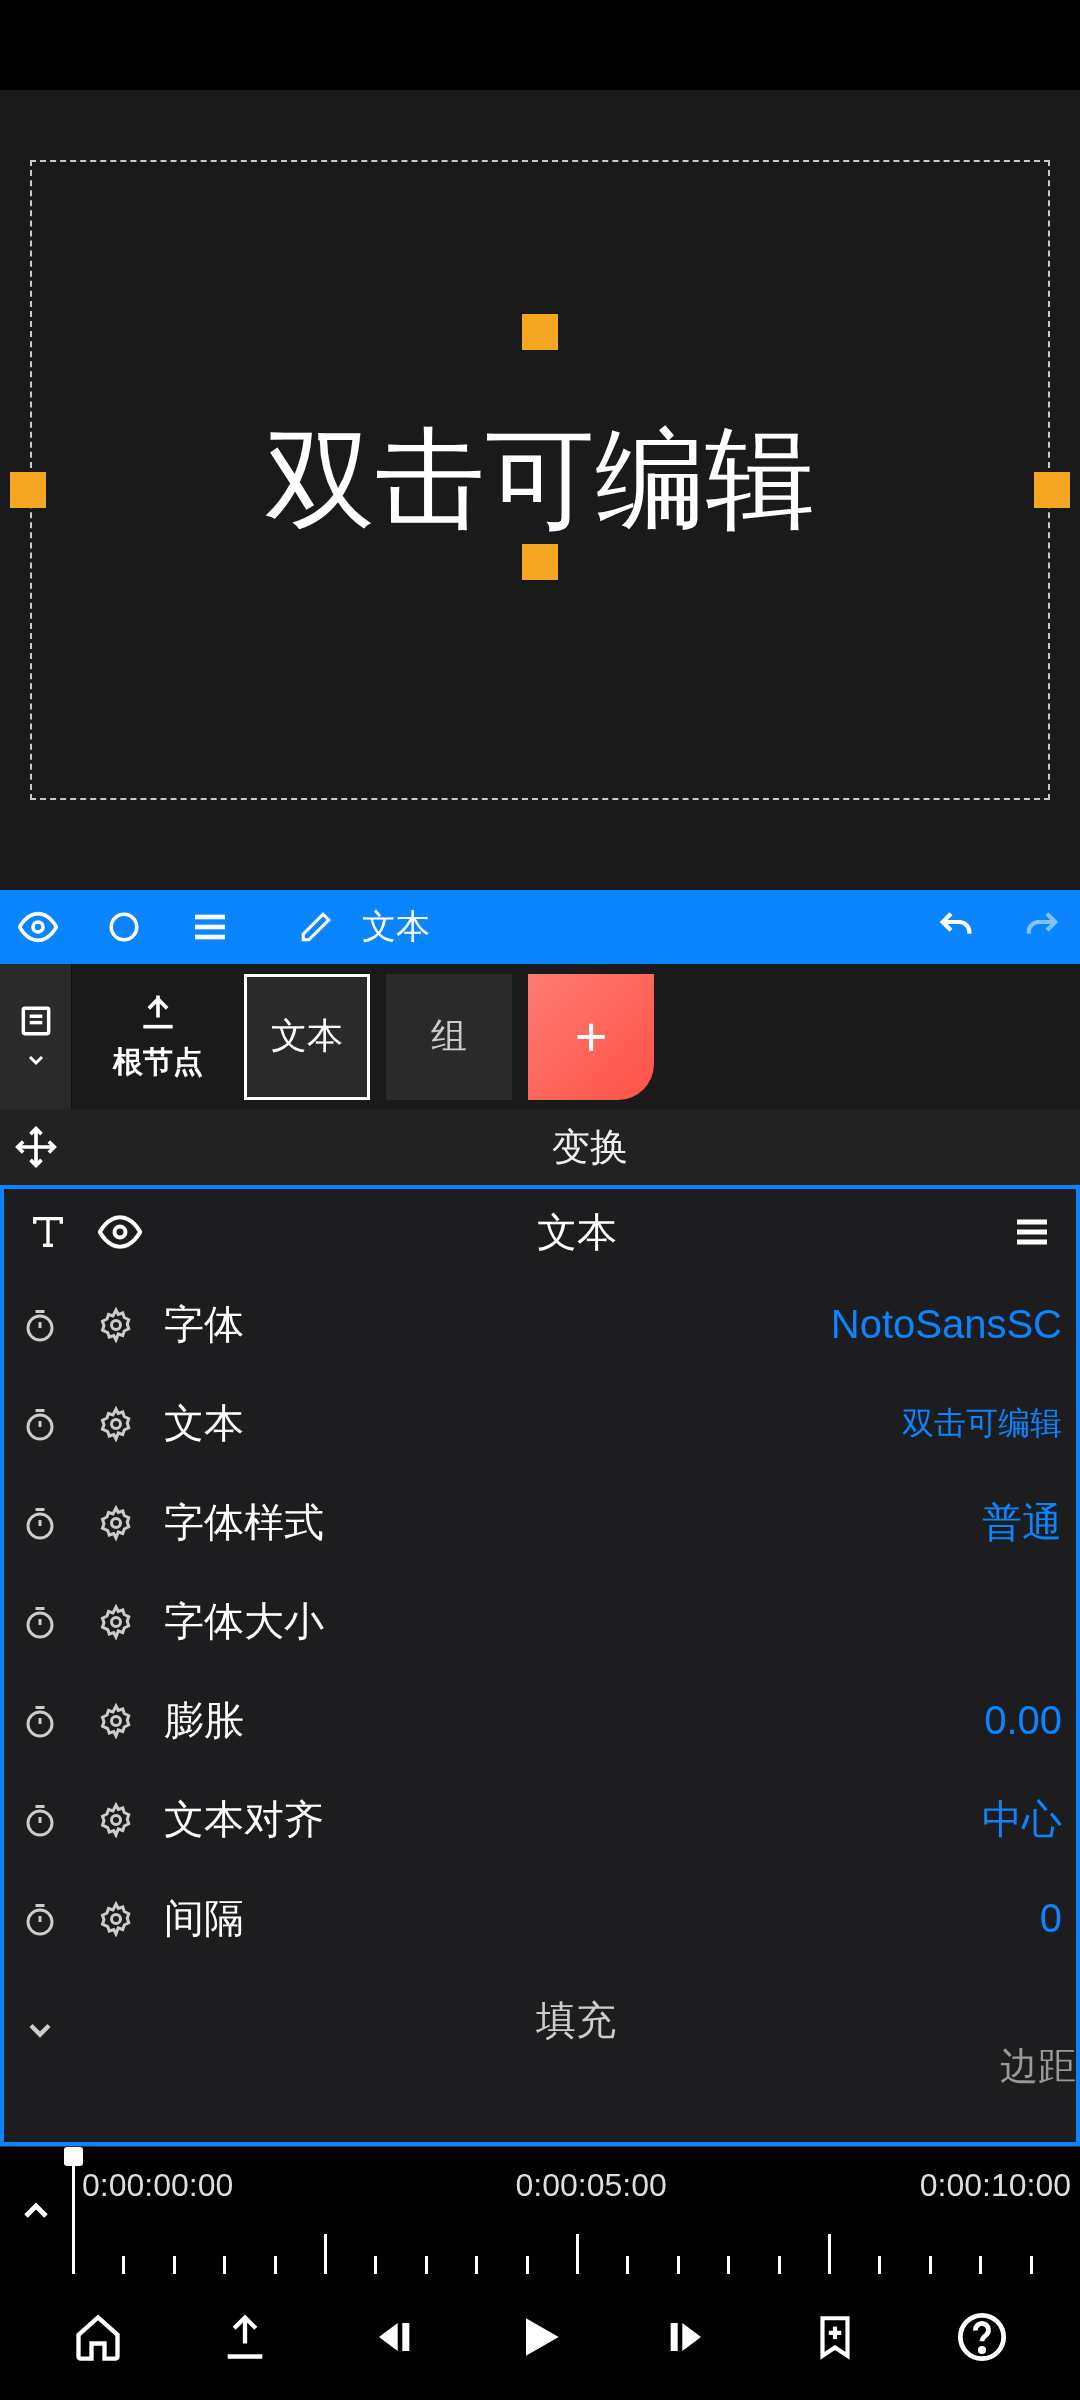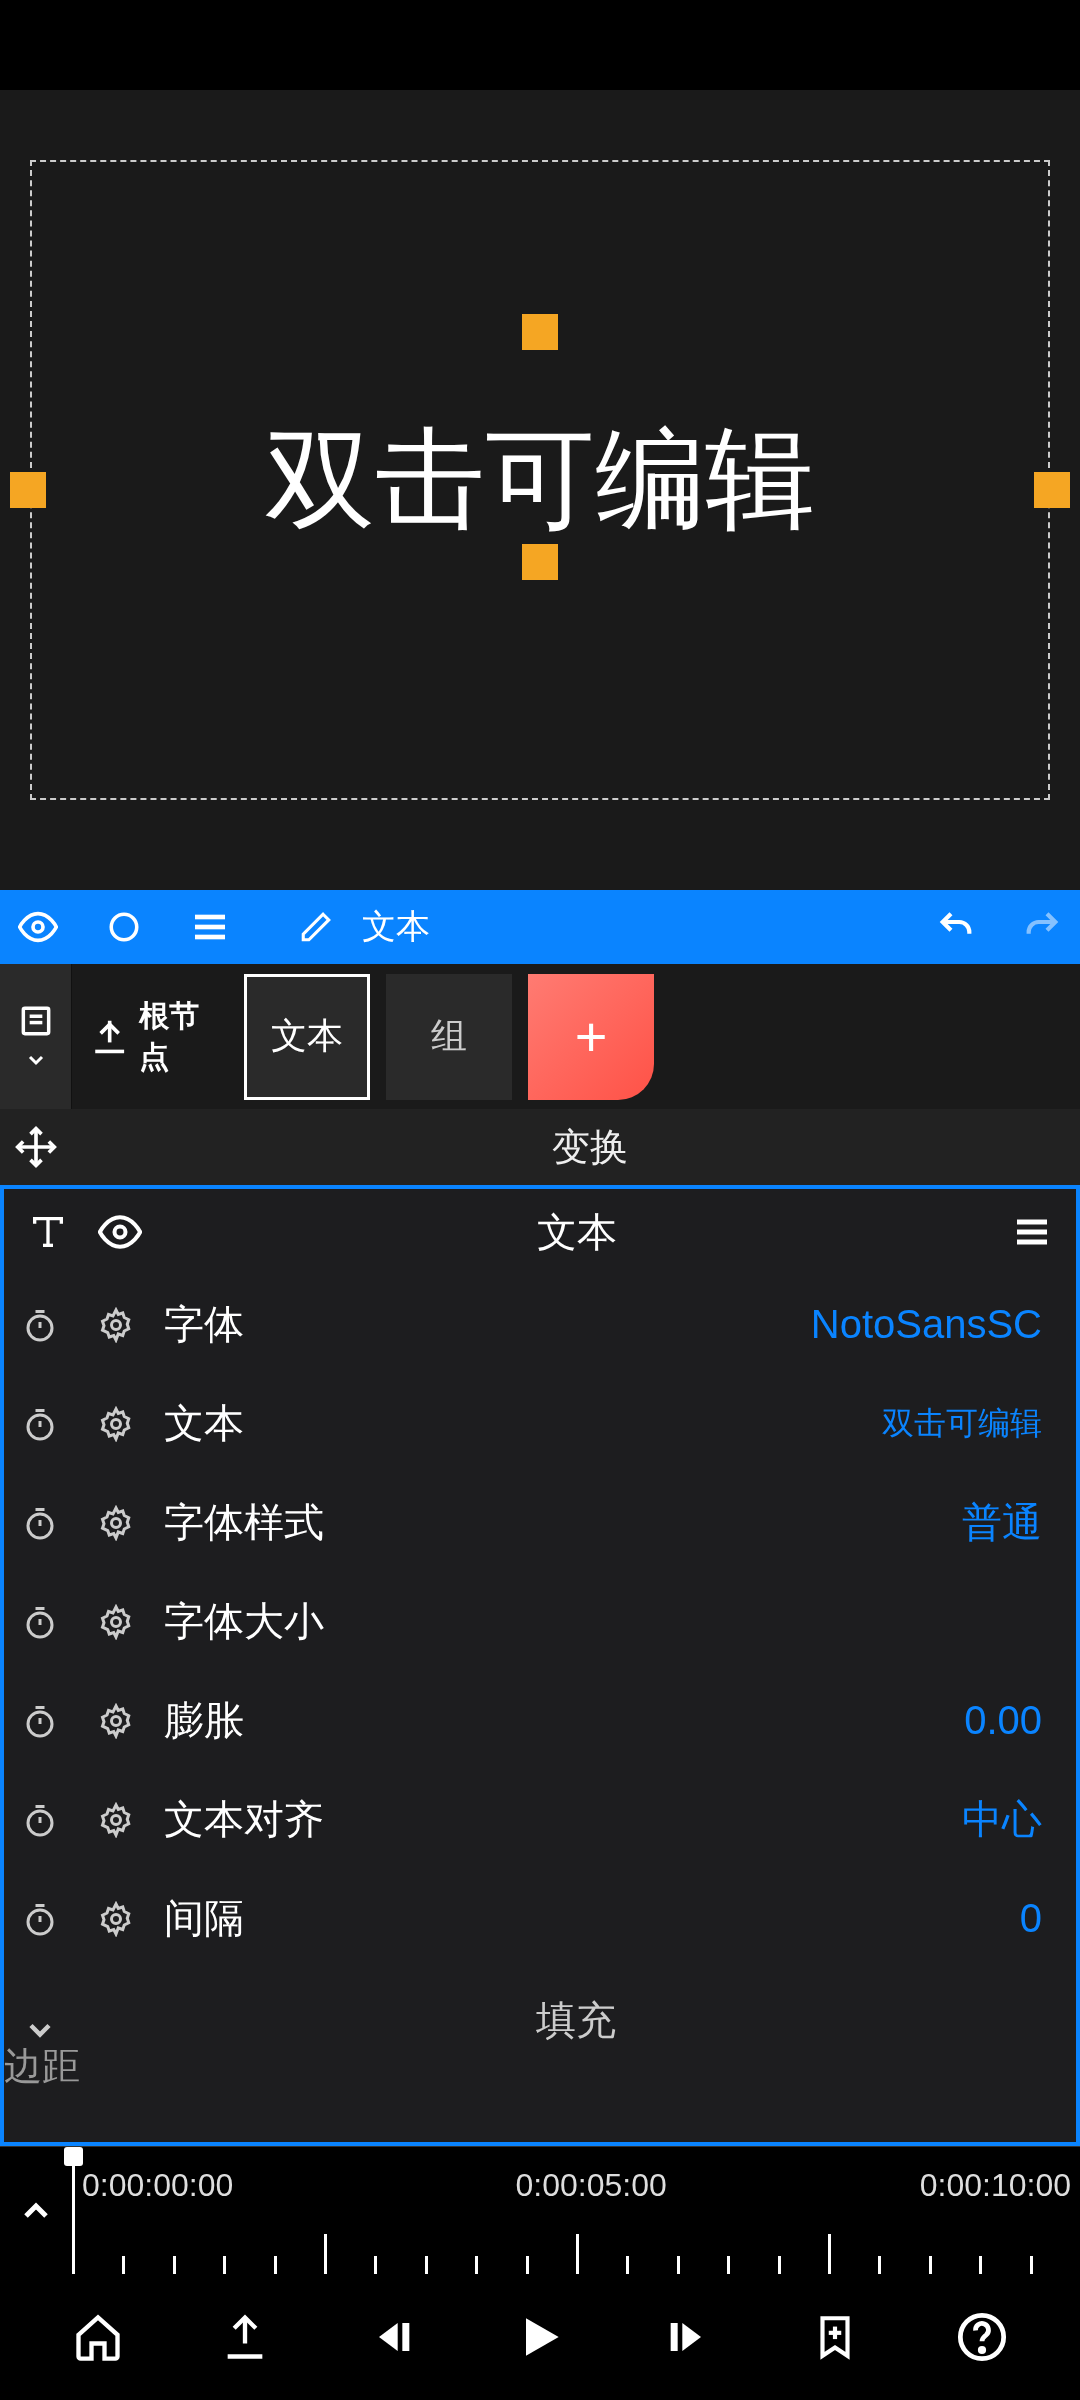--- a/index.html
+++ b/index.html
@@ -16,47 +16,47 @@
 .handle-bottom { top: 50%; left: 50%; transform: translate(-50%, 150%); }
 .handle-left { left: 10px; top: 50%; transform: translateY(-50%); }
 .handle-right { right: 10px; top: 50%; transform: translateY(-50%); }
 
 .blue-bar { height: 74px; background: #0a84ff; display: flex; align-items: center; padding: 0 18px; gap: 46px; }
 .blue-bar .spacer { flex: 1; }
 .blue-icon { width: 40px; display: flex; align-items: center; justify-content: center; }
 
 .nodes-row { height: 145px; background: #1a1a1a; display: flex; align-items: center; padding-right: 12px; gap: 16px; }
 .nodes-side { width: 72px; height: 145px; background: #2a2a2a; display: flex; flex-direction: column; align-items: center; justify-content: center; gap: 8px; border-right: 1px solid #111; }
-.root-node { width: 140px; height: 130px; display: flex; flex-direction: row; align-items: center; justify-content: center; gap: 8px; }
+.root-node { width: 140px; height: 130px; display: flex; flex-direction: column; align-items: center; justify-content: center; gap: 8px; }
 .root-node-label { font-size: 30px; font-weight: 600; }
 .node-box { width: 126px; height: 126px; display: flex; align-items: center; justify-content: center; font-size: 36px; }
 .node-text { border: 3px solid #fff; background: #2a2a2a; }
 .node-group { background: #2a2a2a; color: #ccc; }
 .node-add { background: linear-gradient(135deg, #ff7b72, #ff5247); border-bottom-right-radius: 36px; font-size: 56px; font-weight: 300; }
 
 .transform-row { height: 76px; background: #222; display: flex; align-items: center; gap: 28px; }
 .transform-icon { width: 72px; display: flex; align-items: center; justify-content: center; }
 .transform-label { flex: 1; text-align: center; font-size: 38px; color: #eee; }
 
 .props-panel { background: #1d1d1f; border: 4px solid #0a84ff; flex: 1; overflow: hidden; }
 .panel-header { height: 86px; display: flex; align-items: center; padding: 0 24px; gap: 30px; }
 .panel-header .title { flex: 1; text-align: center; font-size: 40px; }
 
-.prop-row { height: 99px; display: flex; align-items: center; padding-right: 34px; }
+.prop-row { height: 99px; display: flex; align-items: center; padding-right: 14px; }
 .prop-col-1 { width: 72px; display: flex; align-items: center; justify-content: center; color: #ccc; }
 .prop-col-2 { width: 80px; display: flex; align-items: center; justify-content: center; color: #ccc; }
 .prop-label { flex: 0 0 auto; font-size: 40px; padding-left: 8px; }
 .prop-value { flex: 1; text-align: right; font-size: 40px; color: #0a84ff; }
 .prop-value.small { font-size: 32px; }
 
 .section-row { height: 80px; display: flex; align-items: flex-end; }
 .section-icon { width: 72px; display: flex; align-items: center; justify-content: center; }
 .section-label { flex: 1; text-align: center; font-size: 40px; color: #ccc; }
 
-.partial-row { height: 36px; display: flex; align-items: center; justify-content: flex-start; font-size: 38px; color: #999; overflow: hidden; }
+.partial-row { height: 36px; display: flex; align-items: center; justify-content: flex-end; font-size: 38px; color: #999; overflow: hidden; }
 
 .timeline { height: 128px; background: #000; border-top: 1px solid #333; display: flex; }
 .timeline-collapse { width: 72px; display: flex; align-items: center; justify-content: center; }
 .timeline-ruler { flex: 1; position: relative; }
 .playhead { position: absolute; left: 0; top: 0; bottom: 0; width: 3px; background: #fff; }
 .playhead::before { content: ''; position: absolute; top: 0; left: -8px; width: 19px; height: 19px; background: #fff; border-radius: 3px; }
 .time-label { position: absolute; top: 20px; font-size: 32px; color: #ddd; }
 .tick-container { position: absolute; bottom: 0; left: 0; right: 0; height: 46px; }
 .tick { position: absolute; bottom: 0; width: 3px; background: #fff; }
 .tick.minor { height: 18px; }

